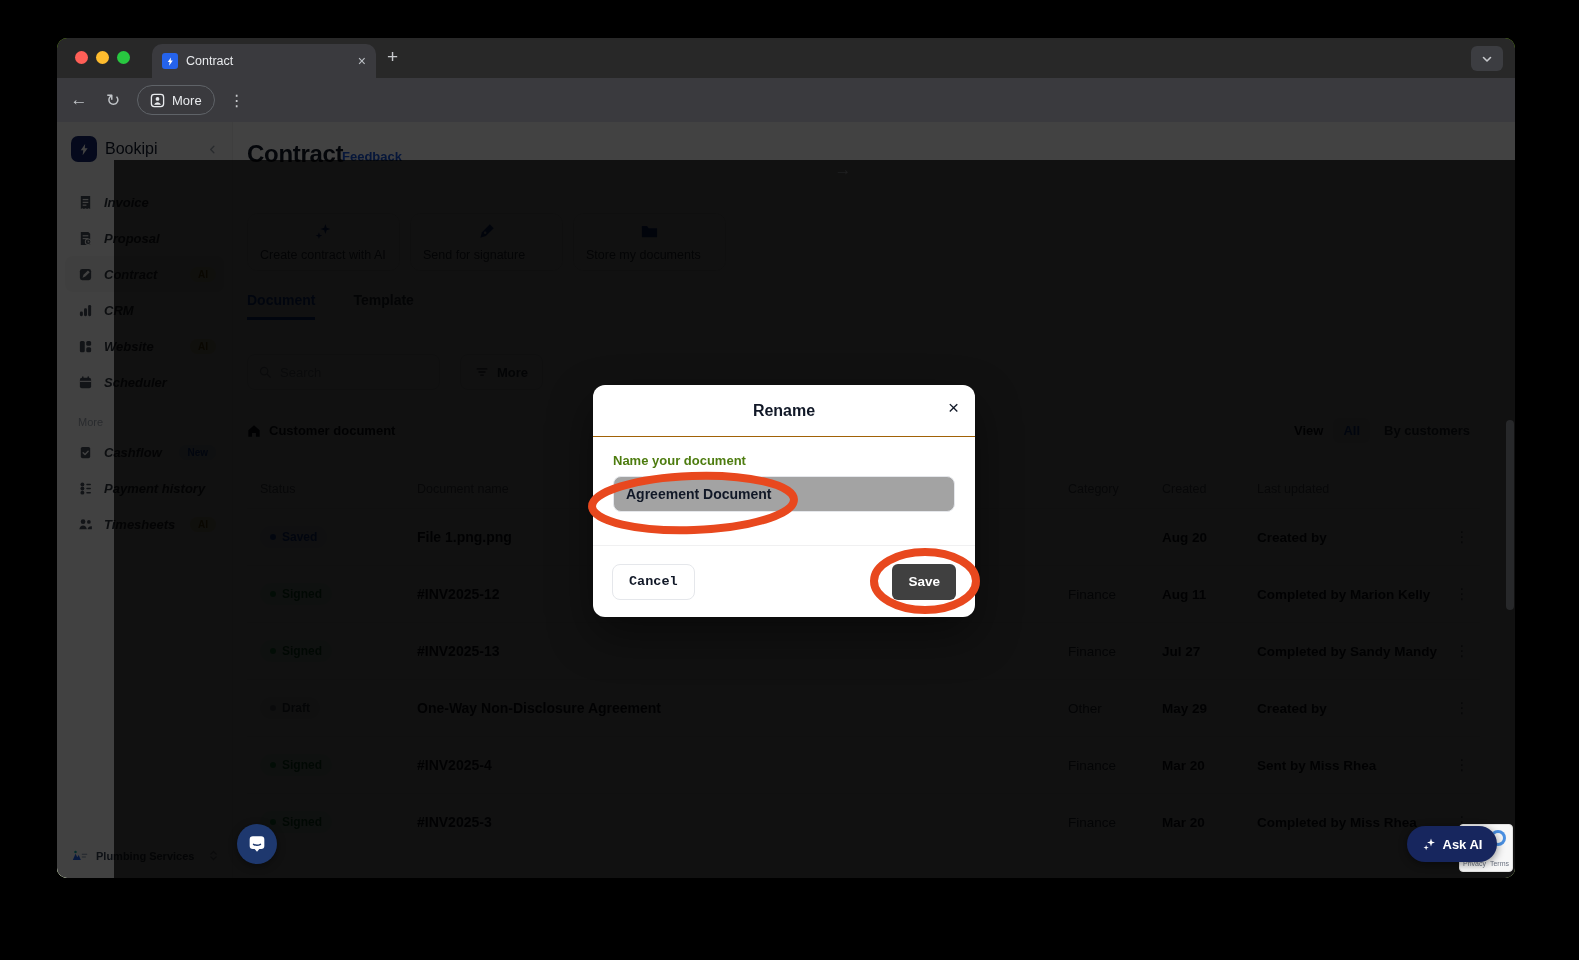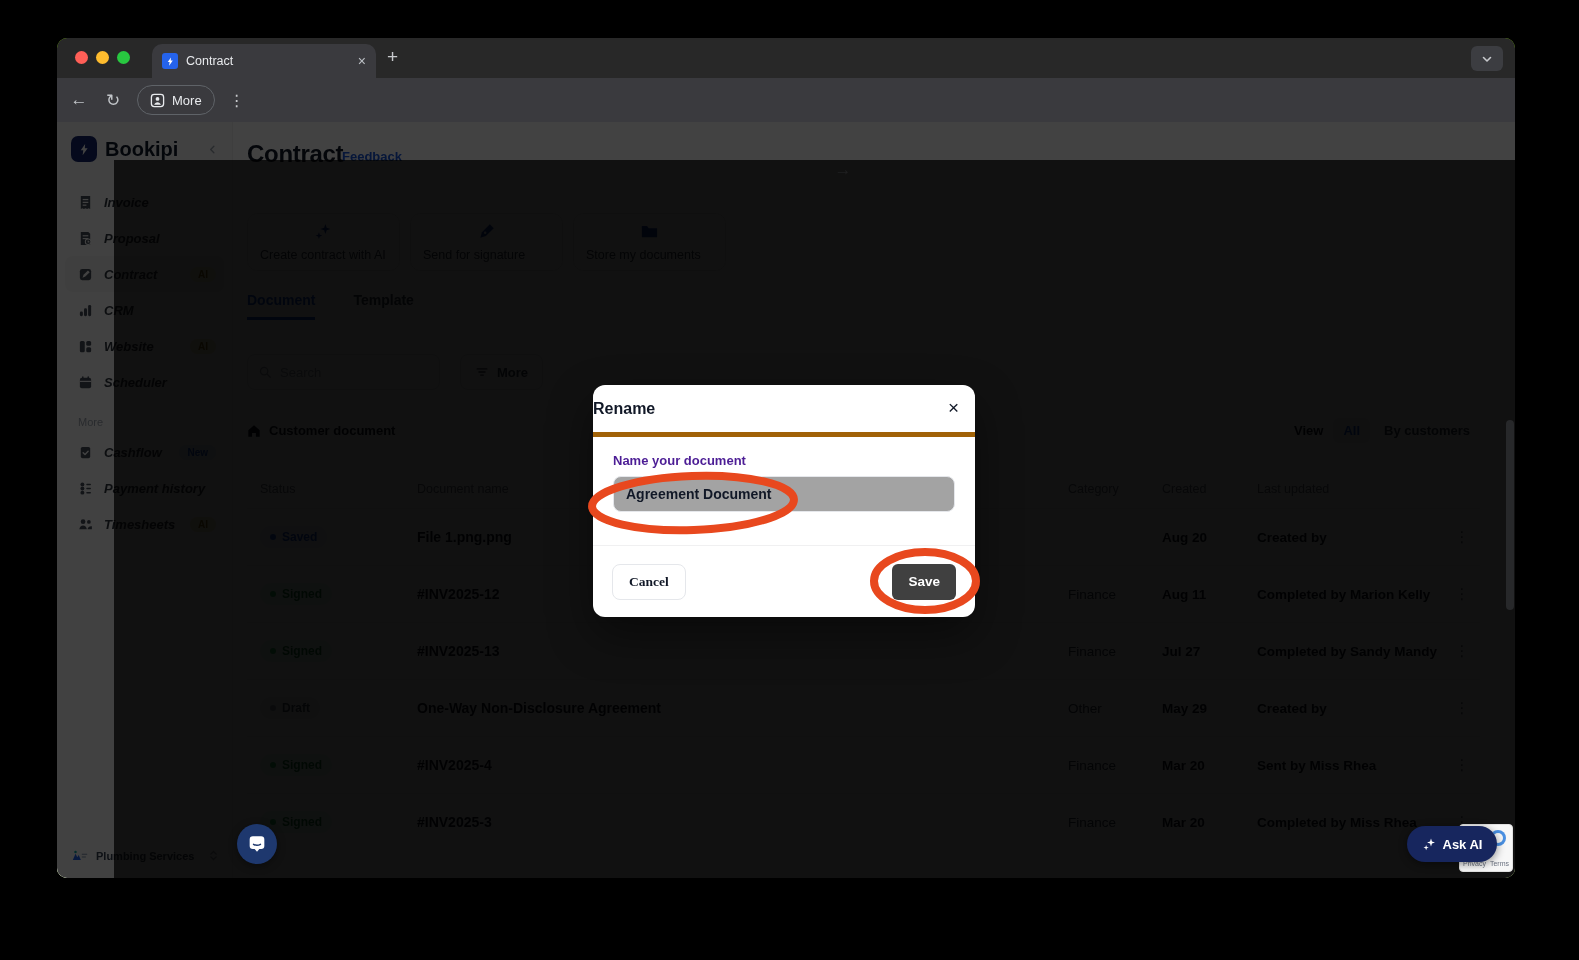--- a/index.html
+++ b/index.html
@@ -36,21 +36,21 @@
   .guest span { color:#e8eaed; font-size:13px; }
   .menu-dots { color:#c7c9cc; font-size:16px; }
 
   
   .viewport { height:756px; display:flex; background:#fff; position:relative; }
   .sidebar { width:176px; background:#fbfbfa; border-right:1px solid #ededed;
              padding:14px 8px 10px 8px; position:relative; display:flex; flex-direction:column; }
   .brandrow { display:flex; align-items:center; gap:8px; padding:0 6px; margin-bottom:22px; }
   .brand-logo { width:26px; height:26px; border-radius:7px; background:#16266b;
                 display:flex; align-items:center; justify-content:center; }
-  .brand-name { font-size:20px; font-weight:700; color:#0f172a; flex:1; }
+  .brand-name { font-size:16px; font-weight:400; color:#0f172a; flex:1; }
   .collapse { color:#9ca3af; }
   .nav-item { height:36px; display:flex; align-items:center; gap:11px;
               padding:0 8px 0 13px; border-radius:8px; color:#3f4752; cursor:pointer; }
   .nav-item.active { background:#f3f3f1; }
   .nav-item .lbl { font-size:13px; font-weight:600; color:#30363f; flex:1;font-style:italic; }
   .badge { font-size:10px; font-weight:700; padding:2px 8px; border-radius:999px; }
   .more-lbl { font-size:11px; color:#9ca3af; margin:16px 0 6px 13px; }
   .sb-bottom { margin-top:142px; }
   .bizrow { margin-top:auto; display:flex; align-items:flex-end; gap:7px; padding:6px 6px; }
   .bizrow .biz { font-size:11px; font-weight:600; color:#374151; flex:1; }
@@ -117,34 +117,34 @@
                border-radius:50%; border:3px solid #4a90e2; border-left-color:transparent; }
   .askai { position:absolute; left:1407px; top:826px; width:90px; height:36px;
            border-radius:18px; background:#17265e; z-index:53; display:flex; align-items:center;
            justify-content:center; gap:6px; color:#fff; font-size:13px; font-weight:700;
            cursor:pointer; box-shadow:0 2px 8px rgba(0,0,0,.45); }
 
   
   .modal { position:absolute; left:593px; top:385px; width:382px; height:232px;
            background:#fff; border-radius:12px; z-index:60;
            box-shadow:0 18px 45px rgba(0,0,0,.45); }
-  .m-head { height:52px; border-bottom:5px solid #a16207; display:flex; align-items:center;
-            justify-content:flex-start; font-size:16px; font-weight:800; color:#111827; position:relative; }
+  .m-head { height:52px; border-bottom:1px solid #a16207; display:flex; align-items:center;
+            justify-content:center; font-size:16px; font-weight:800; color:#111827; position:relative; }
   .m-close { position:absolute; right:16px; top:13px; font-size:19px; color:#111827;
              background:none; border:none; cursor:pointer; line-height:1; font-family:inherit; }
   .m-body { padding:16px 20px 22px 20px; }
-  .m-label { font-size:13px; font-weight:700; color:#4c1d95; display:block; margin-bottom:8px; }
+  .m-label { font-size:13px; font-weight:700; color:#4d7c0f; display:block; margin-bottom:8px; }
   .m-input { width:100%; height:36px; background:#a3a3a3; border:1px solid #e5e7eb;
              border-radius:8px; padding:0 12px; font-size:14px; font-weight:700; color:#111827;
              font-family:inherit; outline:none; }
   .m-foot { position:absolute; left:0; right:0; bottom:0; height:72px; border-top:1px solid #f0f0f1;
             display:flex; align-items:center; justify-content:space-between; padding:0 19px; }
   .btn-cancel { height:36px; padding:4px 16px; background:#fff; border:1px solid #e5e7eb;
                 border-radius:8px; font-size:13.5px; font-weight:700; color:#111827;
-                cursor:pointer; font-family:Liberation Serif, serif; }
+                cursor:pointer; font-family:Liberation Mono, monospace; }
   .btn-save { height:36px; padding:0 16px; background:#2563eb; border:none; border-radius:6px;
               font-size:13.5px; font-weight:700; color:#fff; cursor:pointer; font-family:inherit; }
 
   .annot { position:absolute; left:0; top:0; z-index:70; pointer-events:none; }
 </style>
 </head>
 <body>
 
 <div class="window">
   <div class="tabstrip">

